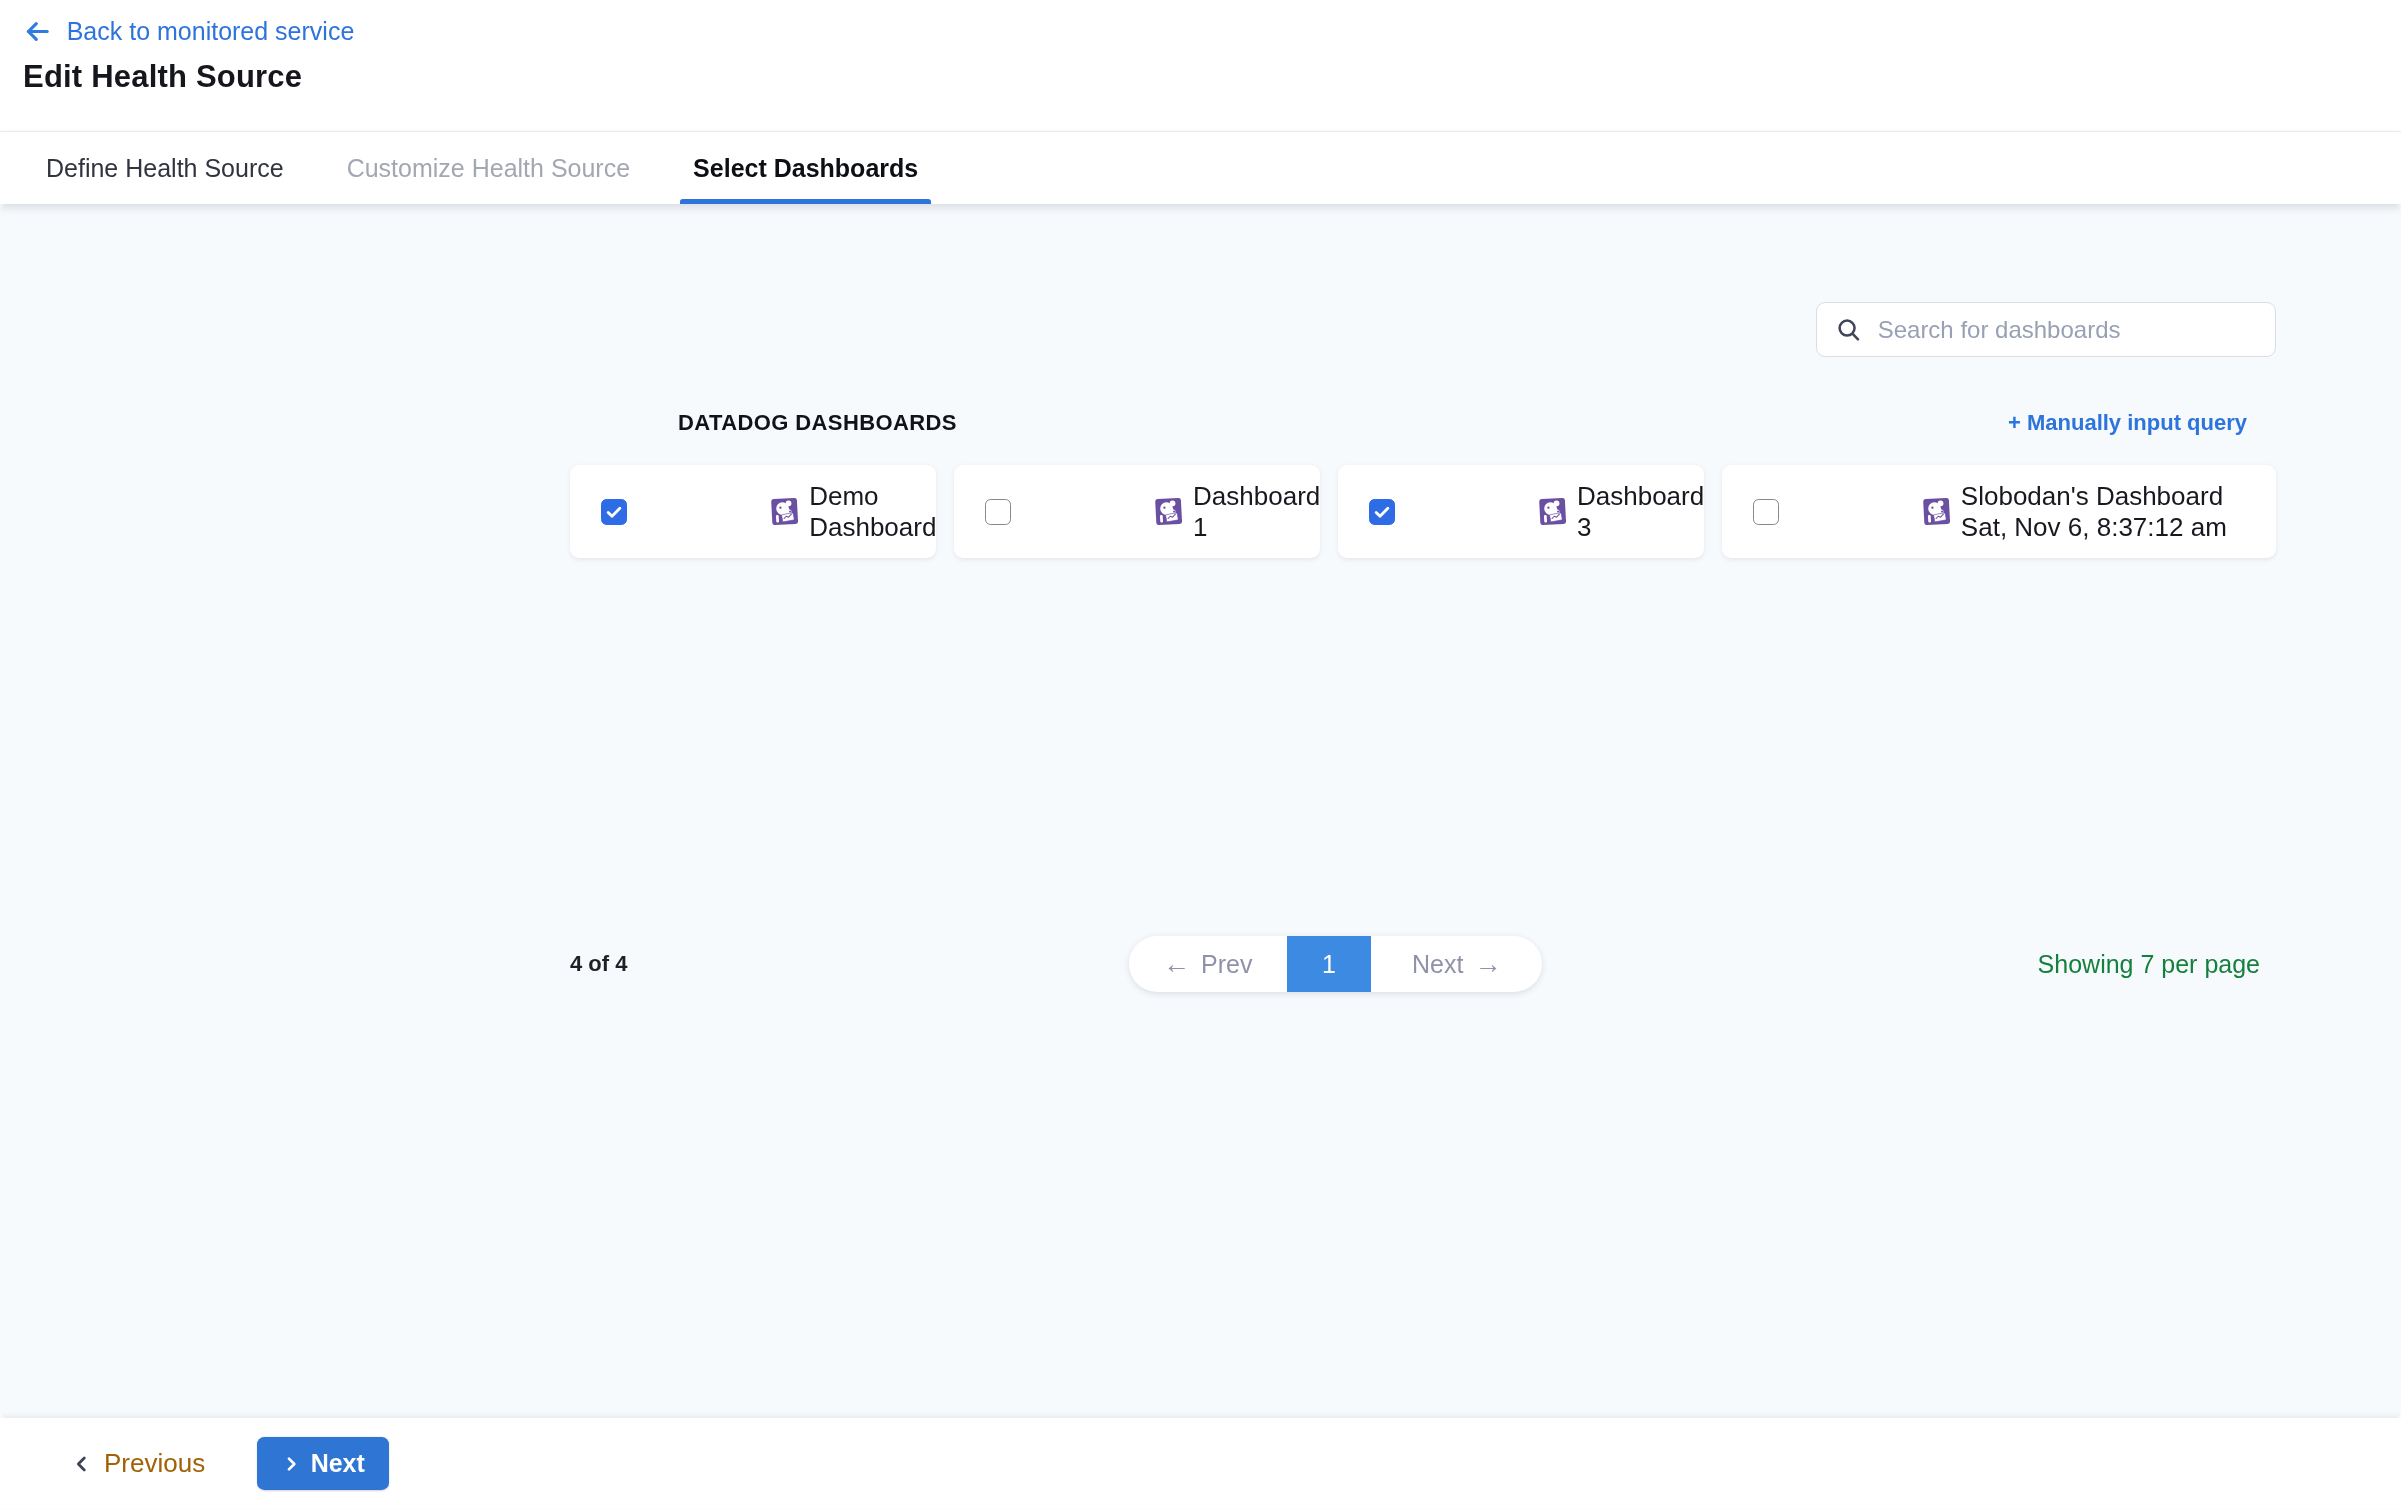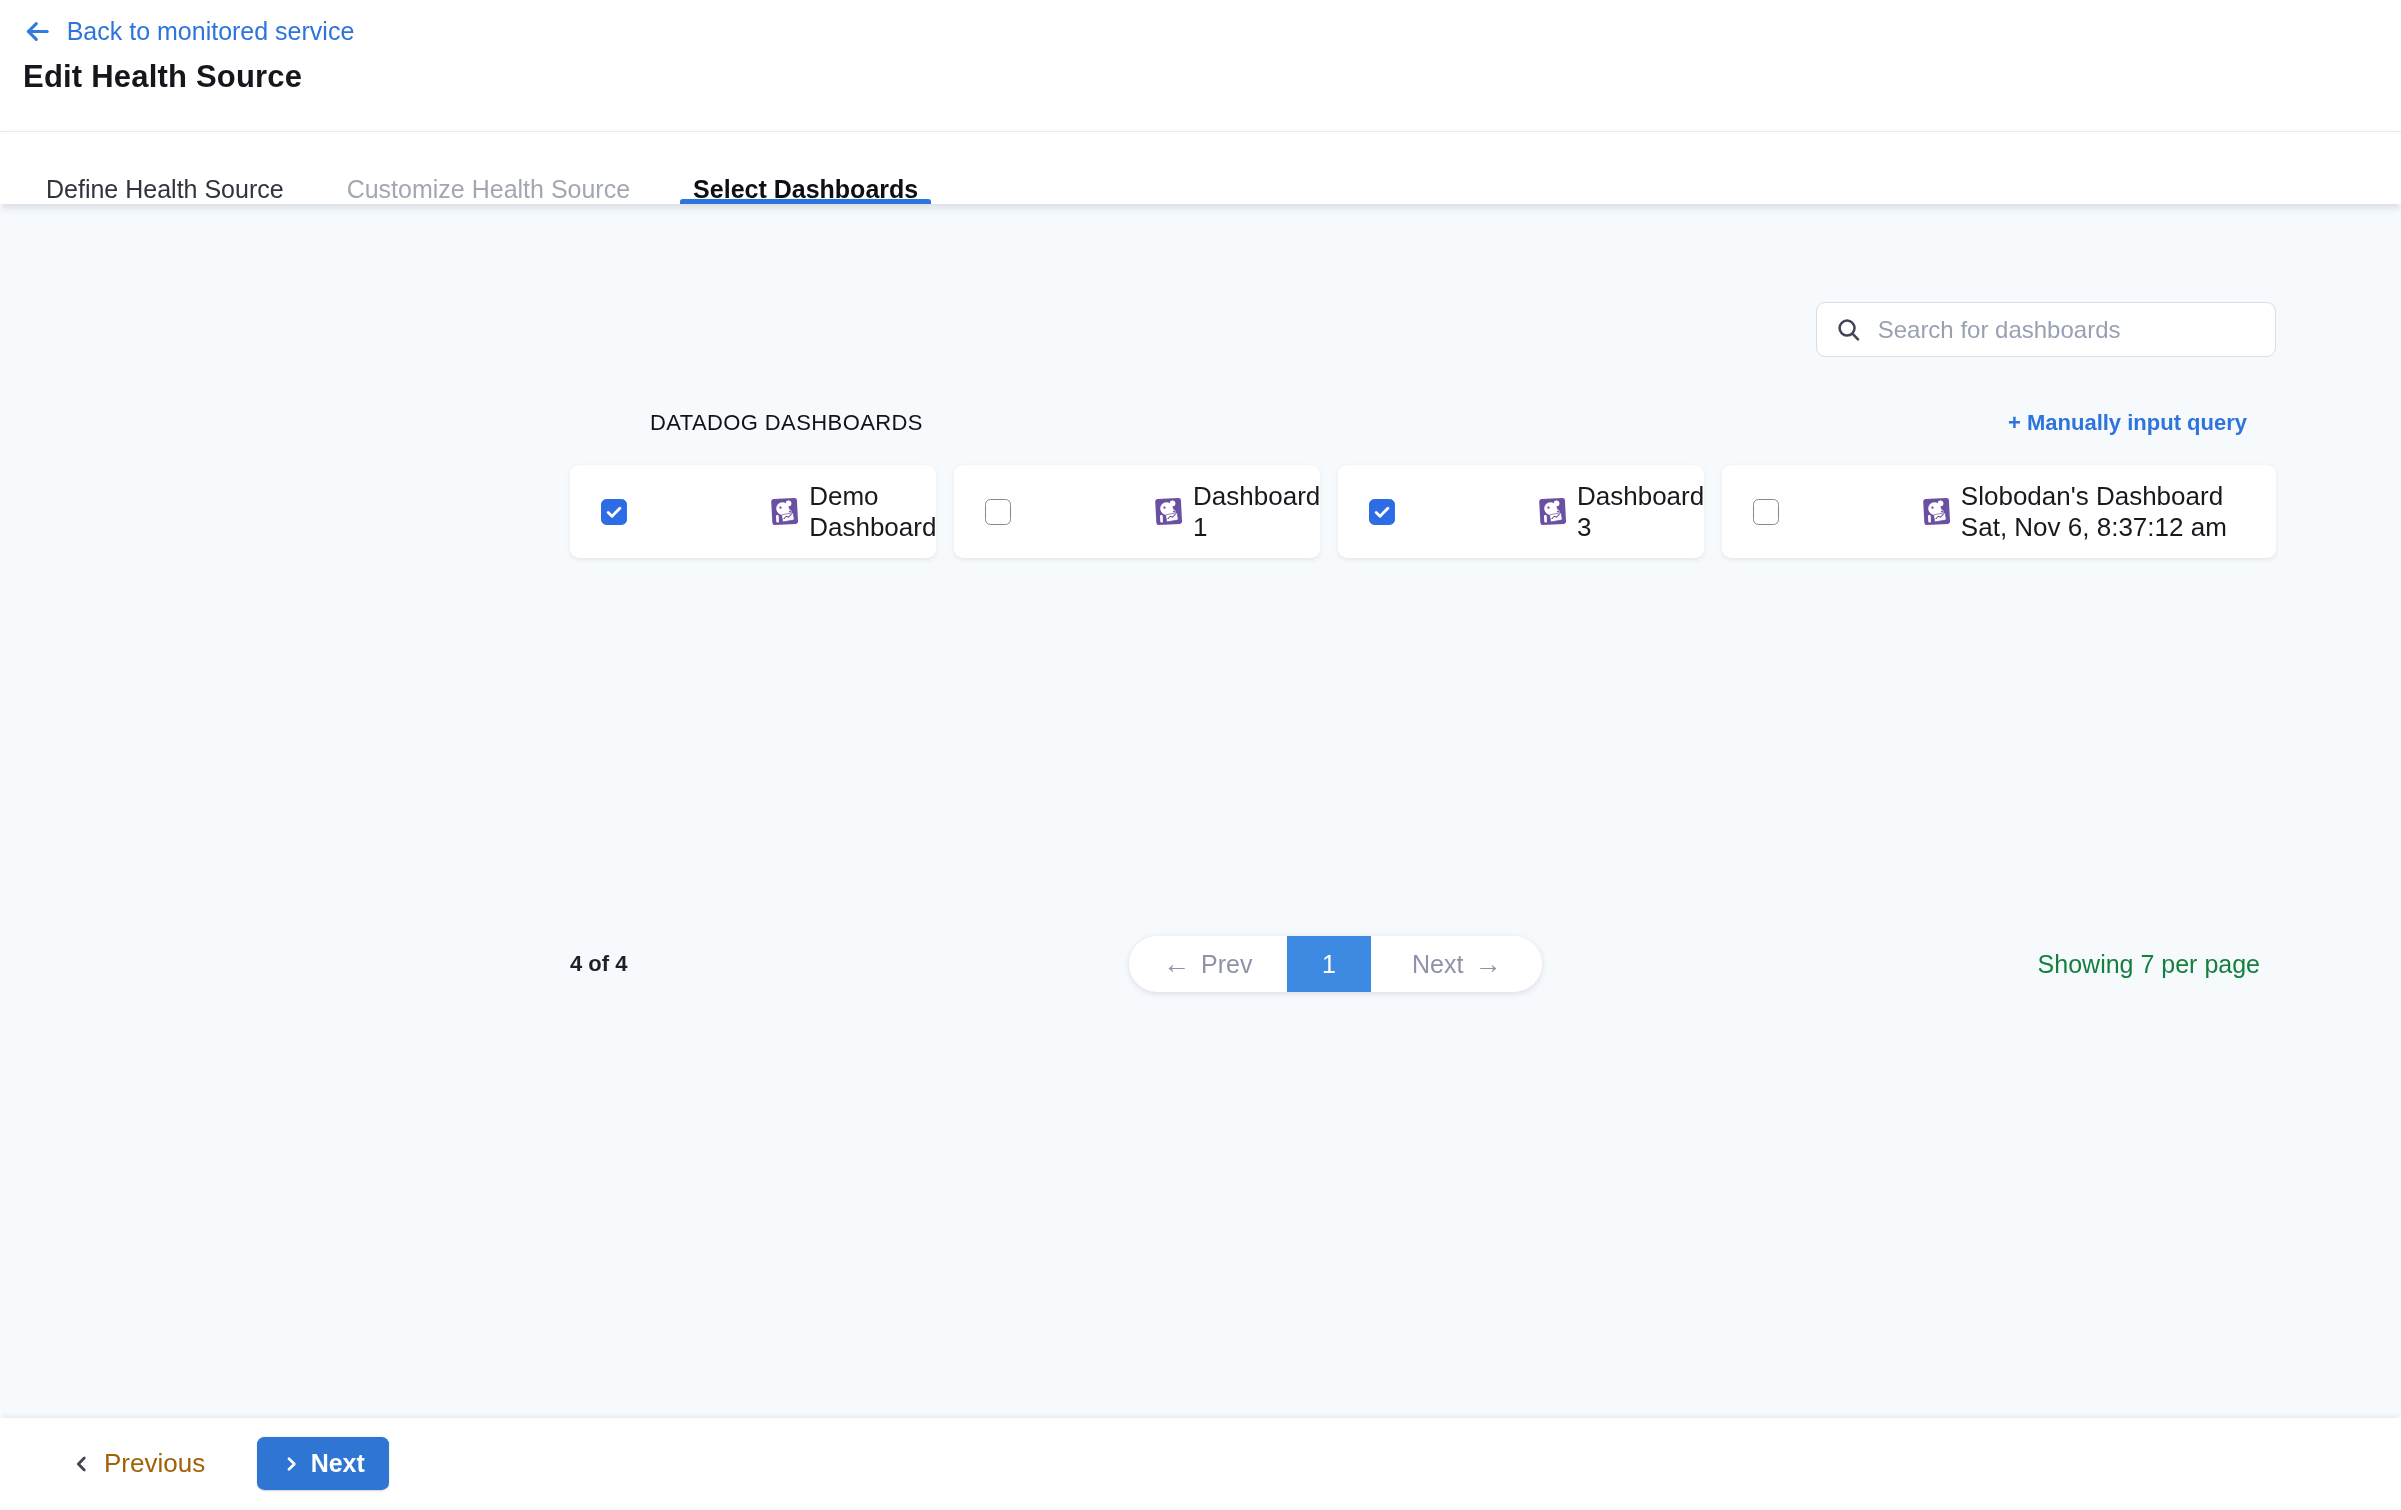--- a/index.html
+++ b/index.html
@@ -26,21 +26,21 @@
   .back-label{font-size:25px;color:var(--link-blue,#2d74dc);}
   .page-title{font-size:31px;font-weight:700;color:#15171d;margin-top:13px;letter-spacing:0.2px;}
 
   
   .tabs{
     height:73px;background:#fff;border-top:0.9px solid #e8eaf0;flex:none;
     display:flex;align-items:stretch;padding-left:33px;gap:37px;
     box-shadow:0 3.7px 7.3px rgba(50,57,72,.14);
     position:relative;z-index:3;
   }
-  .tab{position:relative;display:flex;align-items:flex-end;padding:0 13px;font-size:25px;color:#31343f;font-weight:500;cursor:pointer;white-space:nowrap;}
+  .tab{position:relative;display:flex;align-items:center;padding:0 13px;font-size:25px;color:#31343f;font-weight:500;cursor:pointer;white-space:nowrap;}
   .tab.active{color:#0d0f14;font-weight:700;}
   .tab.disabled{color:#a3a7b1;font-weight:400;cursor:default;}
   .tab .underline{position:absolute;left:0;right:0;bottom:0;height:5.5px;background:var(--link-blue,#2d74dc);border-radius:2.8px 2.8px 0 0;}
 
   
   .content{position:relative;height:1214px;background:var(--content-bg,#f6fafd);flex:none;z-index:1;border-radius:7px;}
 
   .search{
     position:absolute;top:98px;right:125px;width:460px;height:55px;
     background:#fff;border:0.9px solid #d8dde6;border-radius:9.2px;
@@ -49,21 +49,21 @@
   .search input{
     border:none;outline:none;flex:1;font-size:24px;color:#2a2d36;background:transparent;
     font-family:"Liberation Sans", sans-serif;
   }
   .search input::placeholder{color:#98a1b3;}
 
   .list-head{
     position:absolute;top:200px;left:570px;right:154px;height:37px;
     display:flex;align-items:center;
   }
-  .list-title{margin-left:80px;font-size:22px;font-weight:400;color:#101317;letter-spacing:0.4px;}
+  .list-title{margin-left:108px;font-size:22px;font-weight:700;color:#101317;letter-spacing:0.4px;}
   .manual-link{margin-left:auto;font-size:22px;font-weight:700;color:var(--link-blue,#2d74dc);cursor:pointer;text-decoration:none;white-space:nowrap;}
 
   .rows{position:absolute;top:261px;left:570px;width:1706px;display:flex;flex-direction:row;gap:17.5px;}
   .row{
     height:93px;background:#fff;border-radius:9.2px;
     box-shadow:0 1.8px 4.6px rgba(44,53,66,.09);
     display:flex;align-items:center;padding-left:31px;cursor:pointer;
   }
   .cbx{
     width:26px;height:26px;border-radius:5.5px;border:1.8px solid #85898f;background:#fff;

